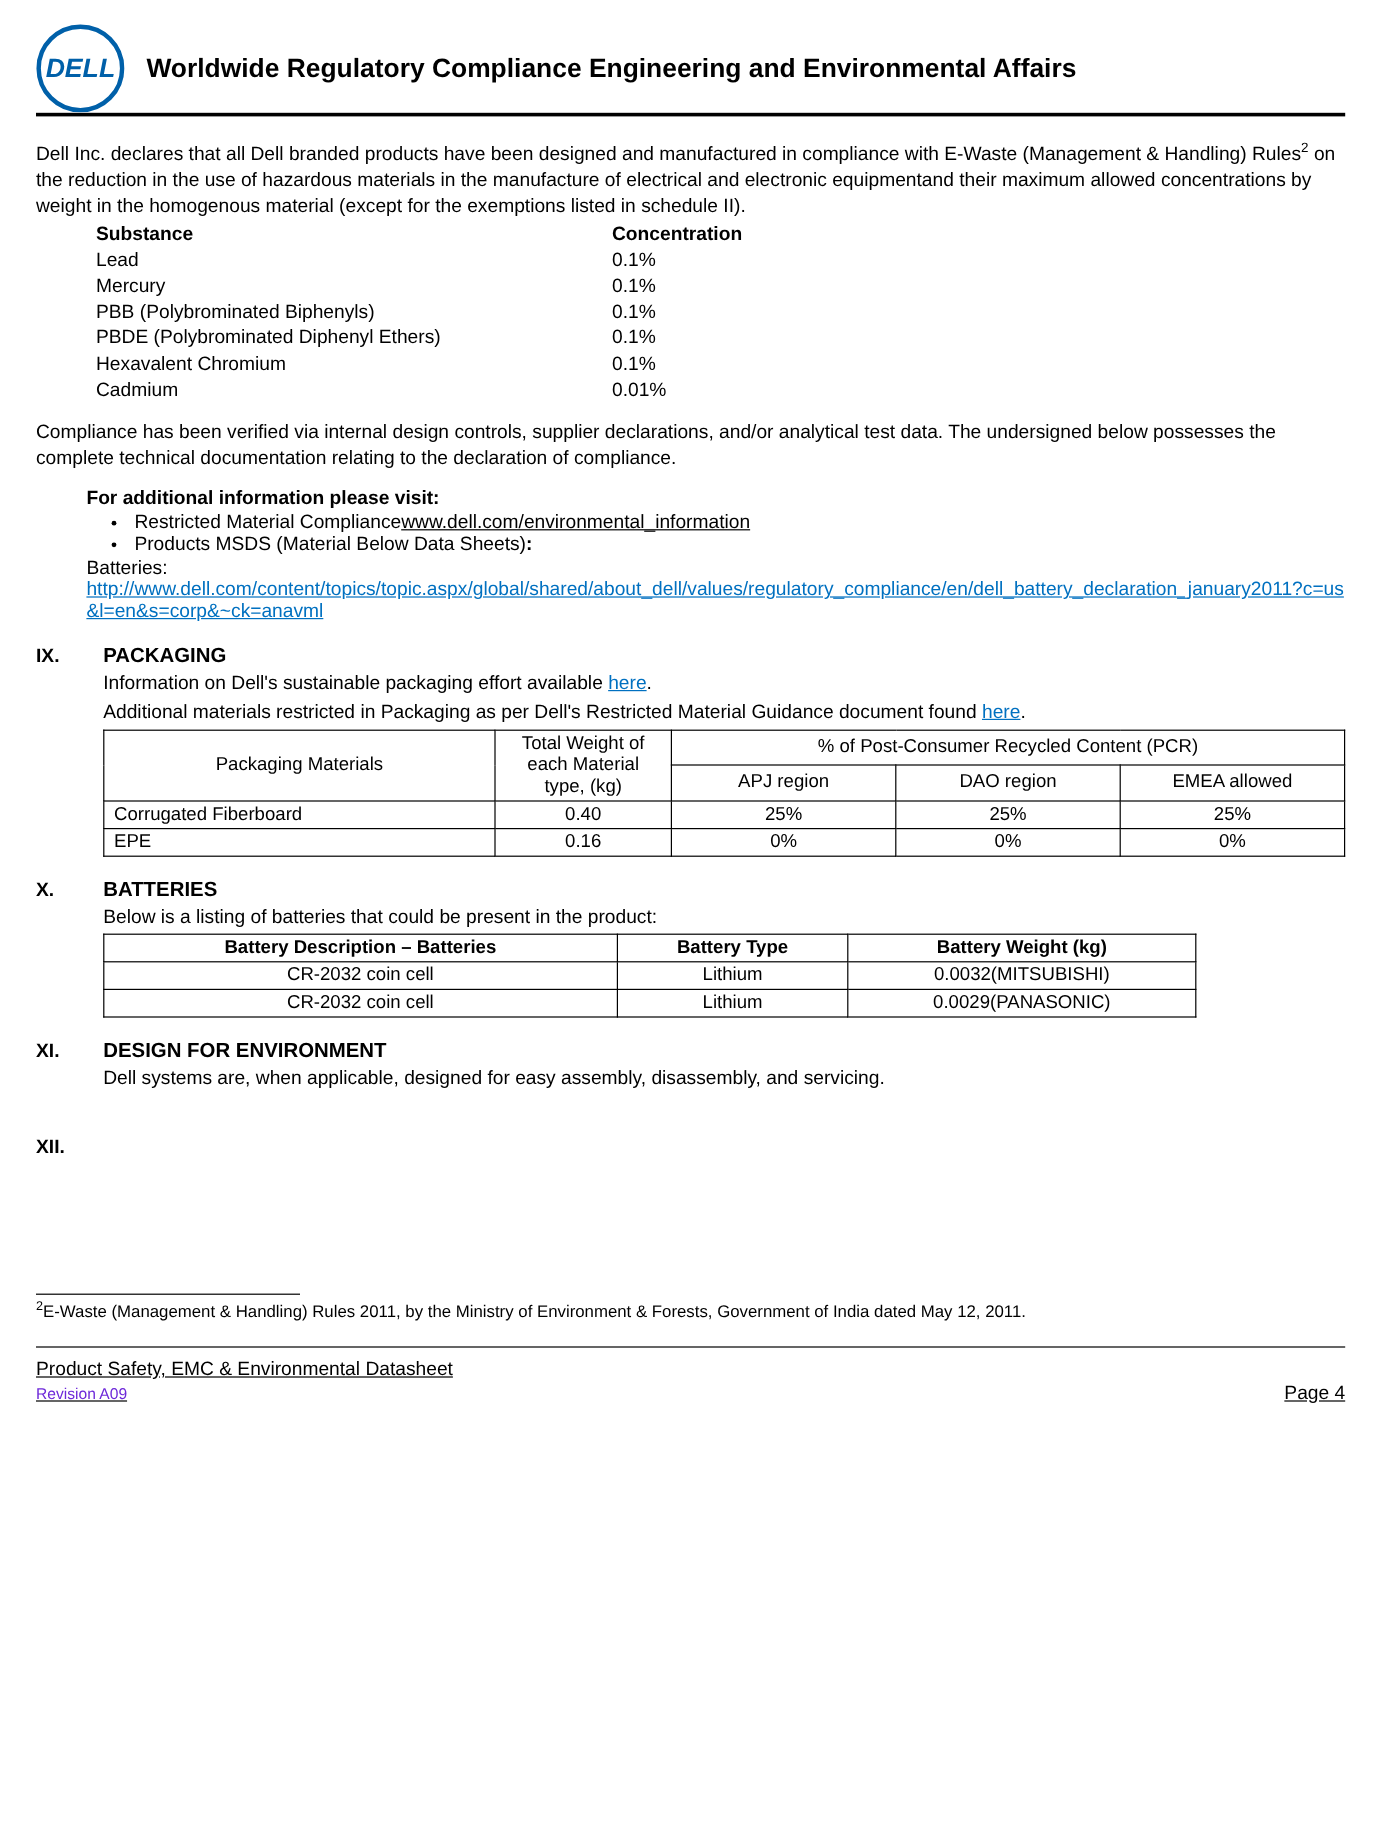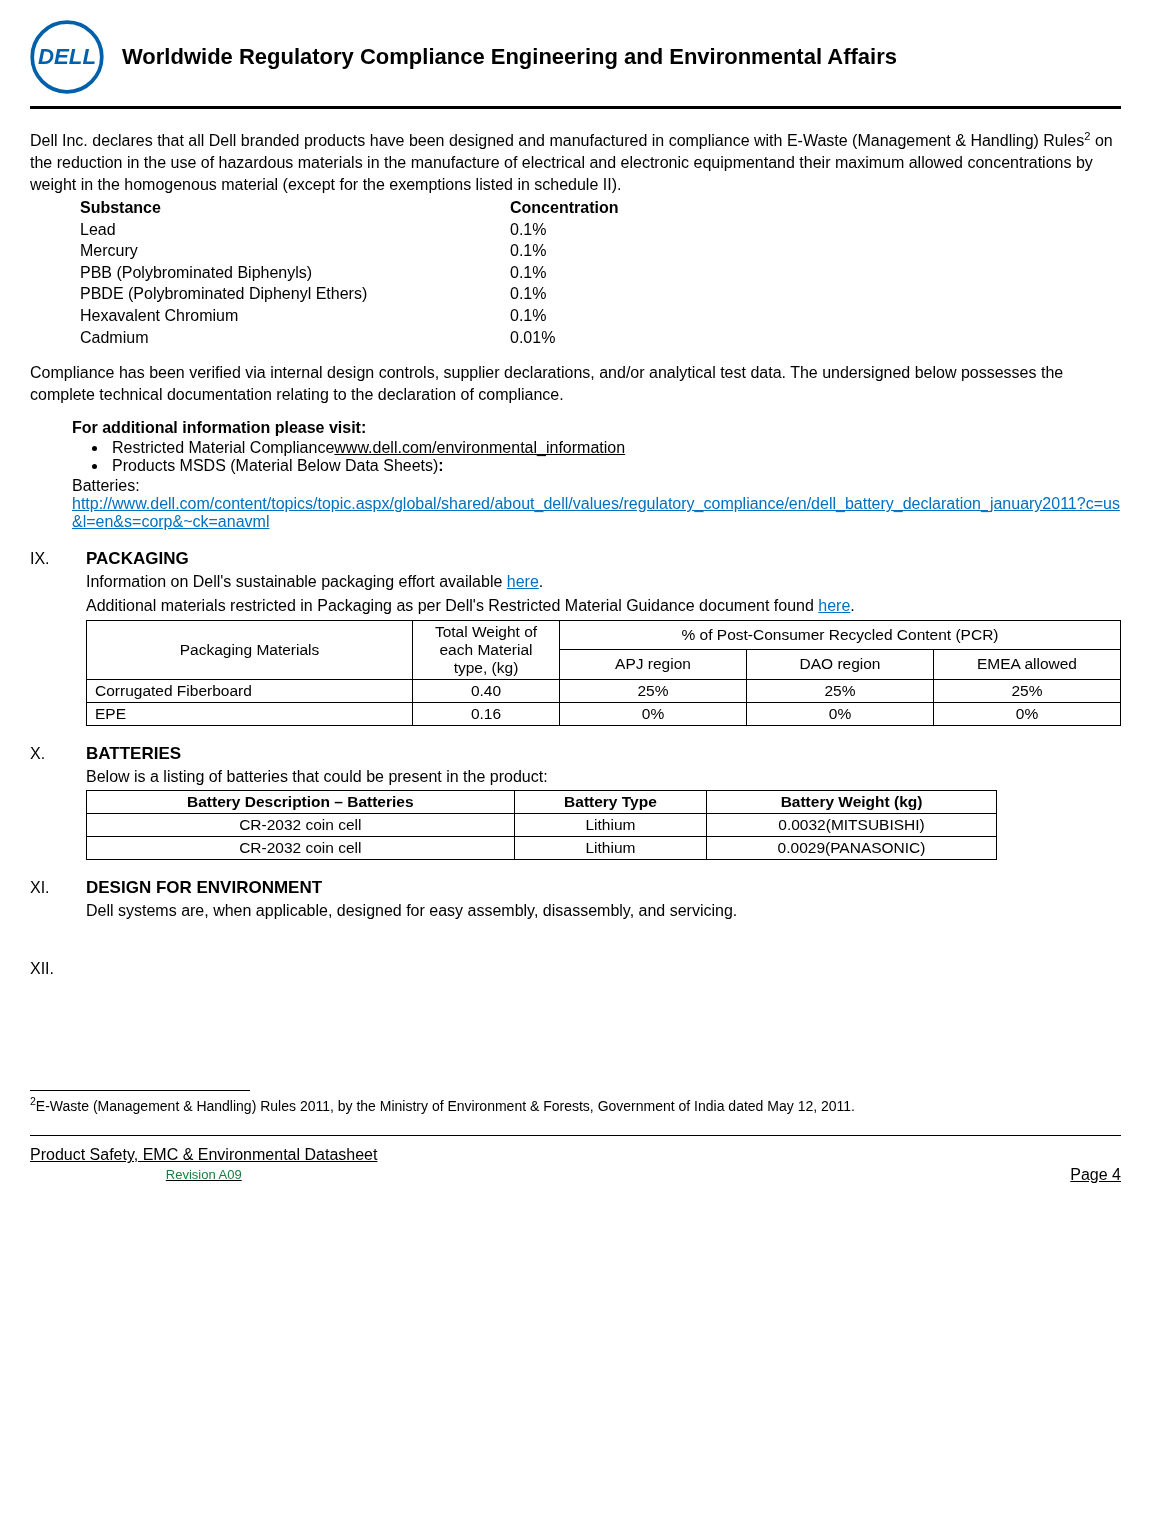--- a/index.html
+++ b/index.html
@@ -9,21 +9,20 @@
     margin: 0;
     padding: 20px 30px;
     width: 1151px;
     box-sizing: border-box;
     background: #fff;
   }
   .header {
     display: flex;
     align-items: center;
     border-bottom: 3px solid #000;
-    padding-bottom: 12px;
     margin-bottom: 20px;
   }
   .logo {
     width: 74px;
     height: 74px;
     margin-right: 18px;
     flex-shrink: 0;
   }
   .header-title {
     font-size: 22px;
@@ -60,21 +59,21 @@
     word-break: break-all;
     display: inline;
   }
   .section-row {
     display: flex;
     align-items: baseline;
     margin-top: 18px;
     margin-bottom: 2px;
   }
   .section-num {
-    font-weight: normal;
+    font-weight: bold;
     width: 56px;
     flex-shrink: 0;
   }
   .section-title {
     font-weight: bold;
     font-size: 17px;
     text-align: right;
   }
   .section-body { margin-left: 56px; }
   table.data {
@@ -108,21 +107,21 @@
     border-top: 1.5px solid #000;
     margin: 22px 0 8px 0;
   }
   .footer {
     display: flex;
     justify-content: space-between;
     align-items: flex-end;
     text-decoration: underline;
   }
   .footer-left { line-height: 1.35; }
-  .footer-left .rev { font-size: 13px; color: #15803d; text-align: center; }
+  .footer-left .rev { font-size: 13px; color: #6d28d9; }
   .footer-right { font-size: 16px; }
   .gap-sm { height: 12px; }
   .gap-md { height: 18px; }
   .underline-plain { text-decoration: underline; color: inherit; }
 </style>
 </head>
 <body>
 
 <div class="header">
   <div class="logo">

